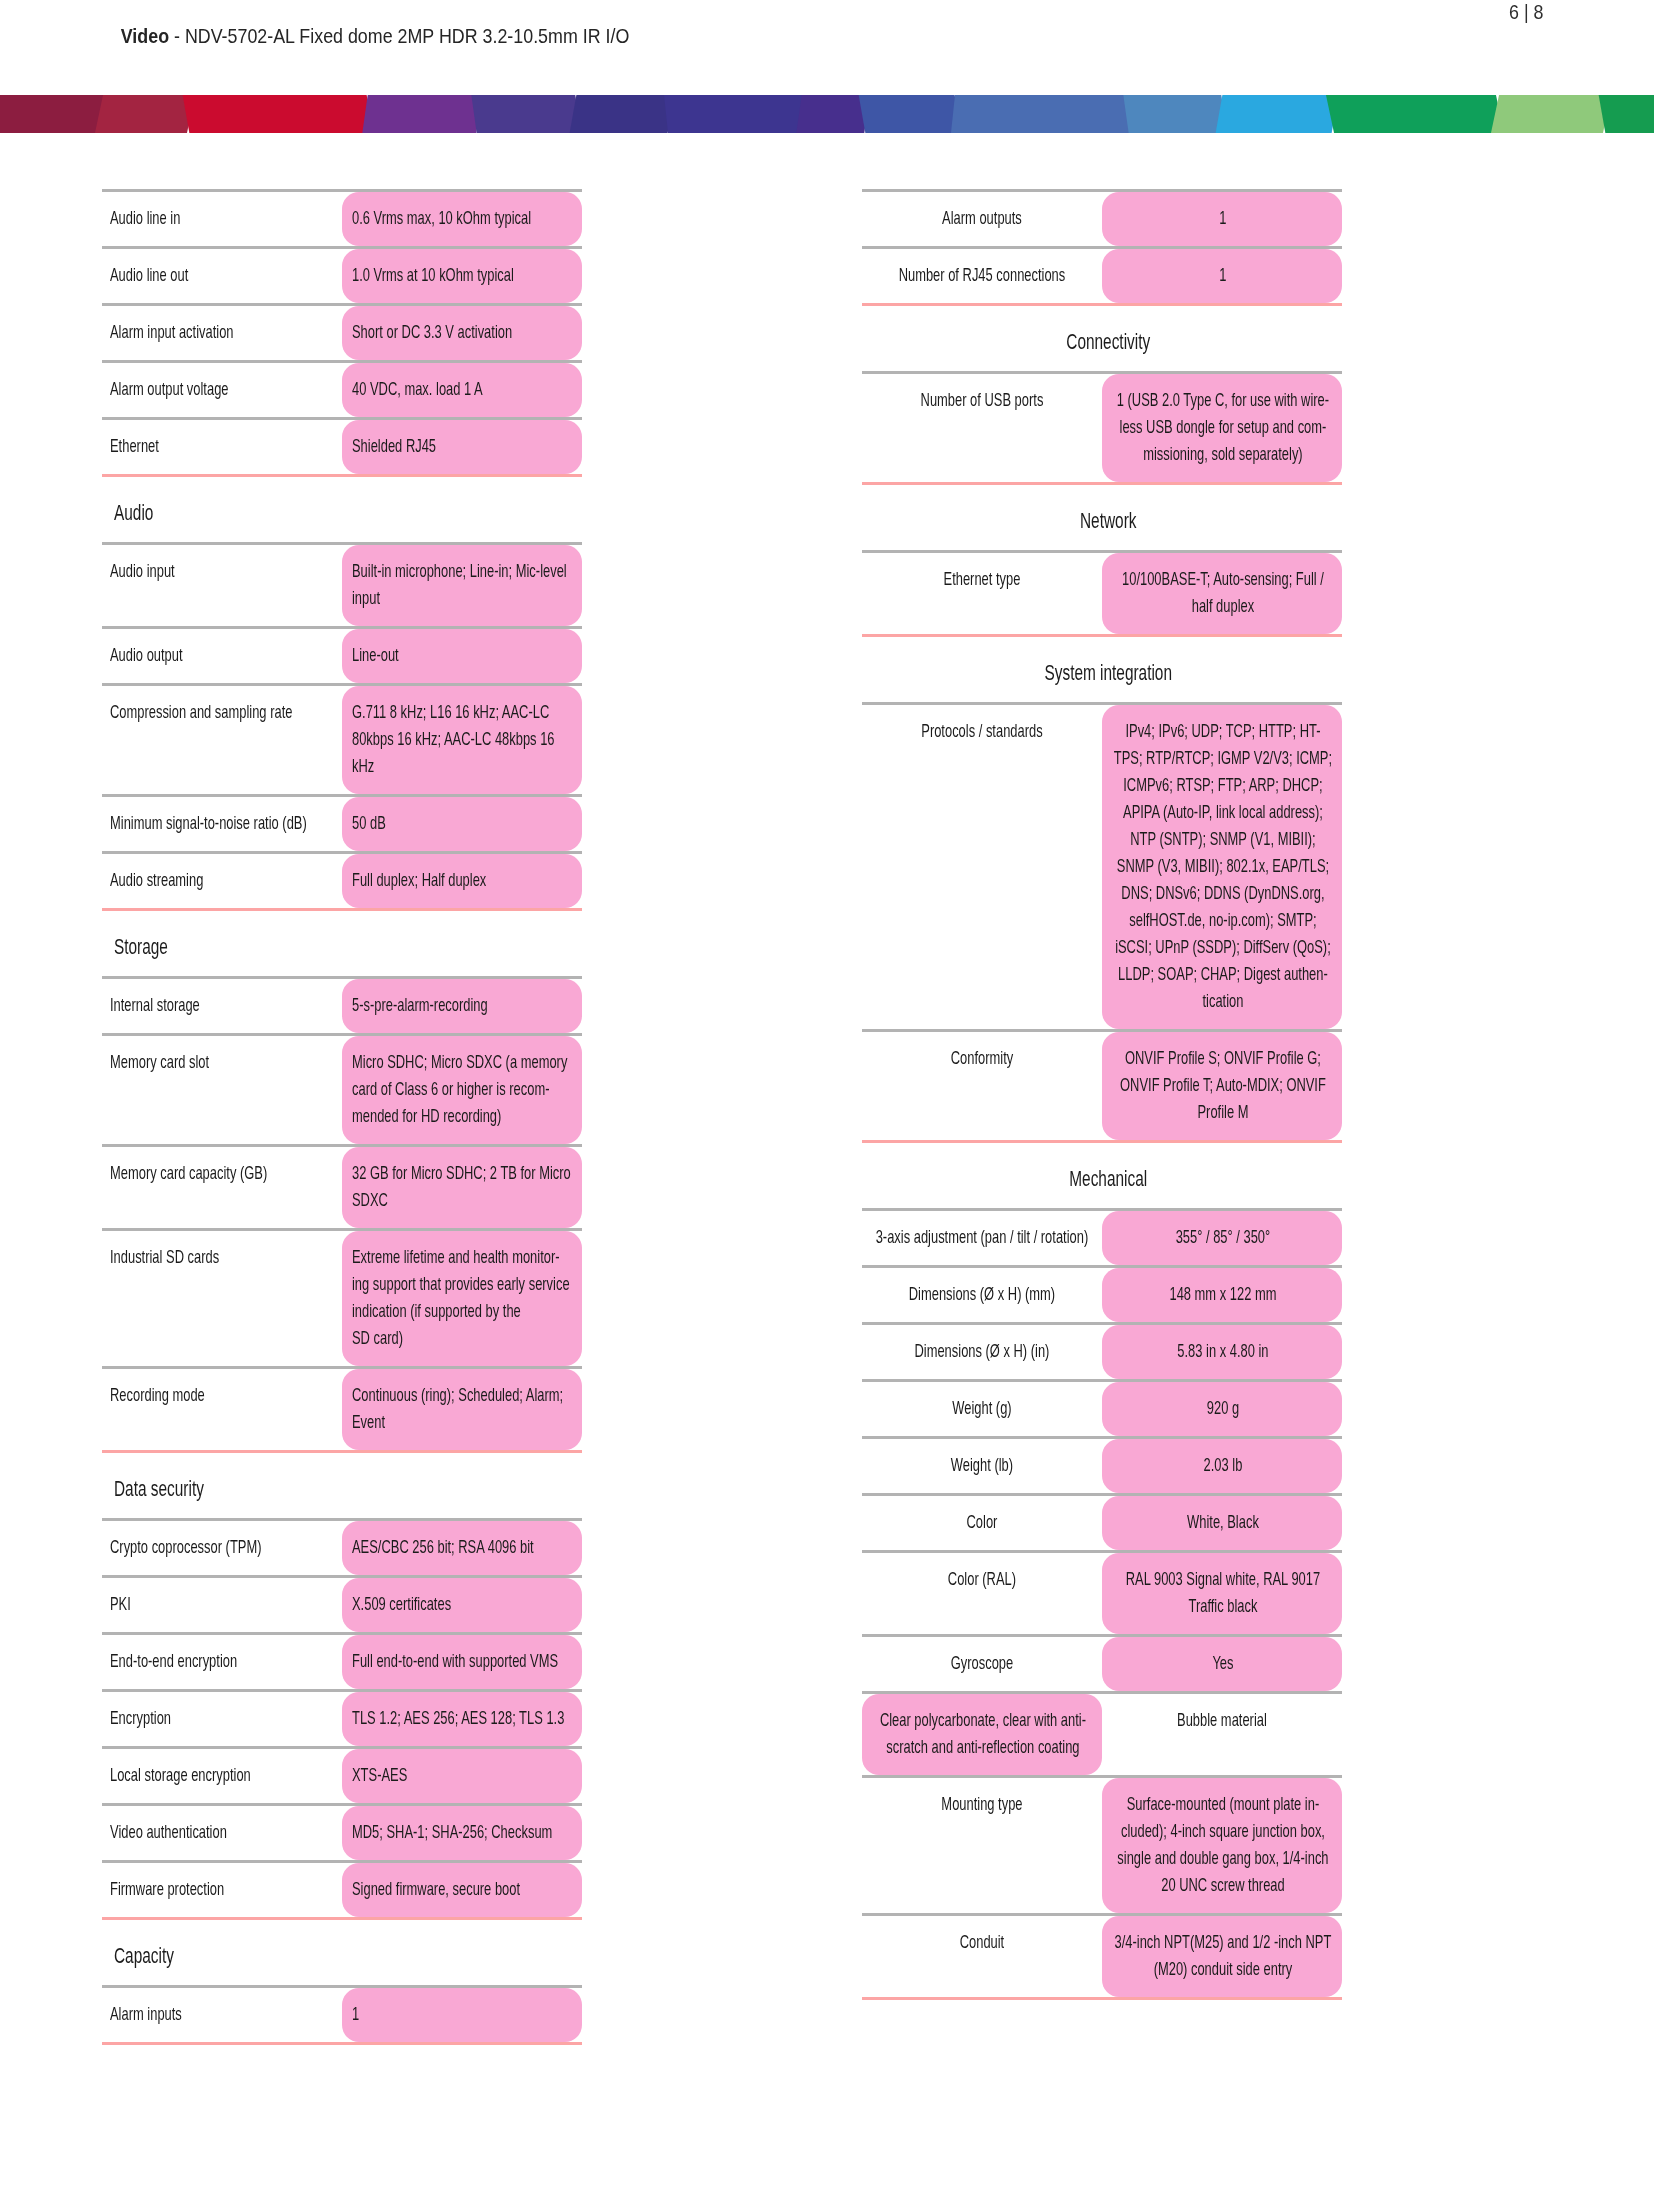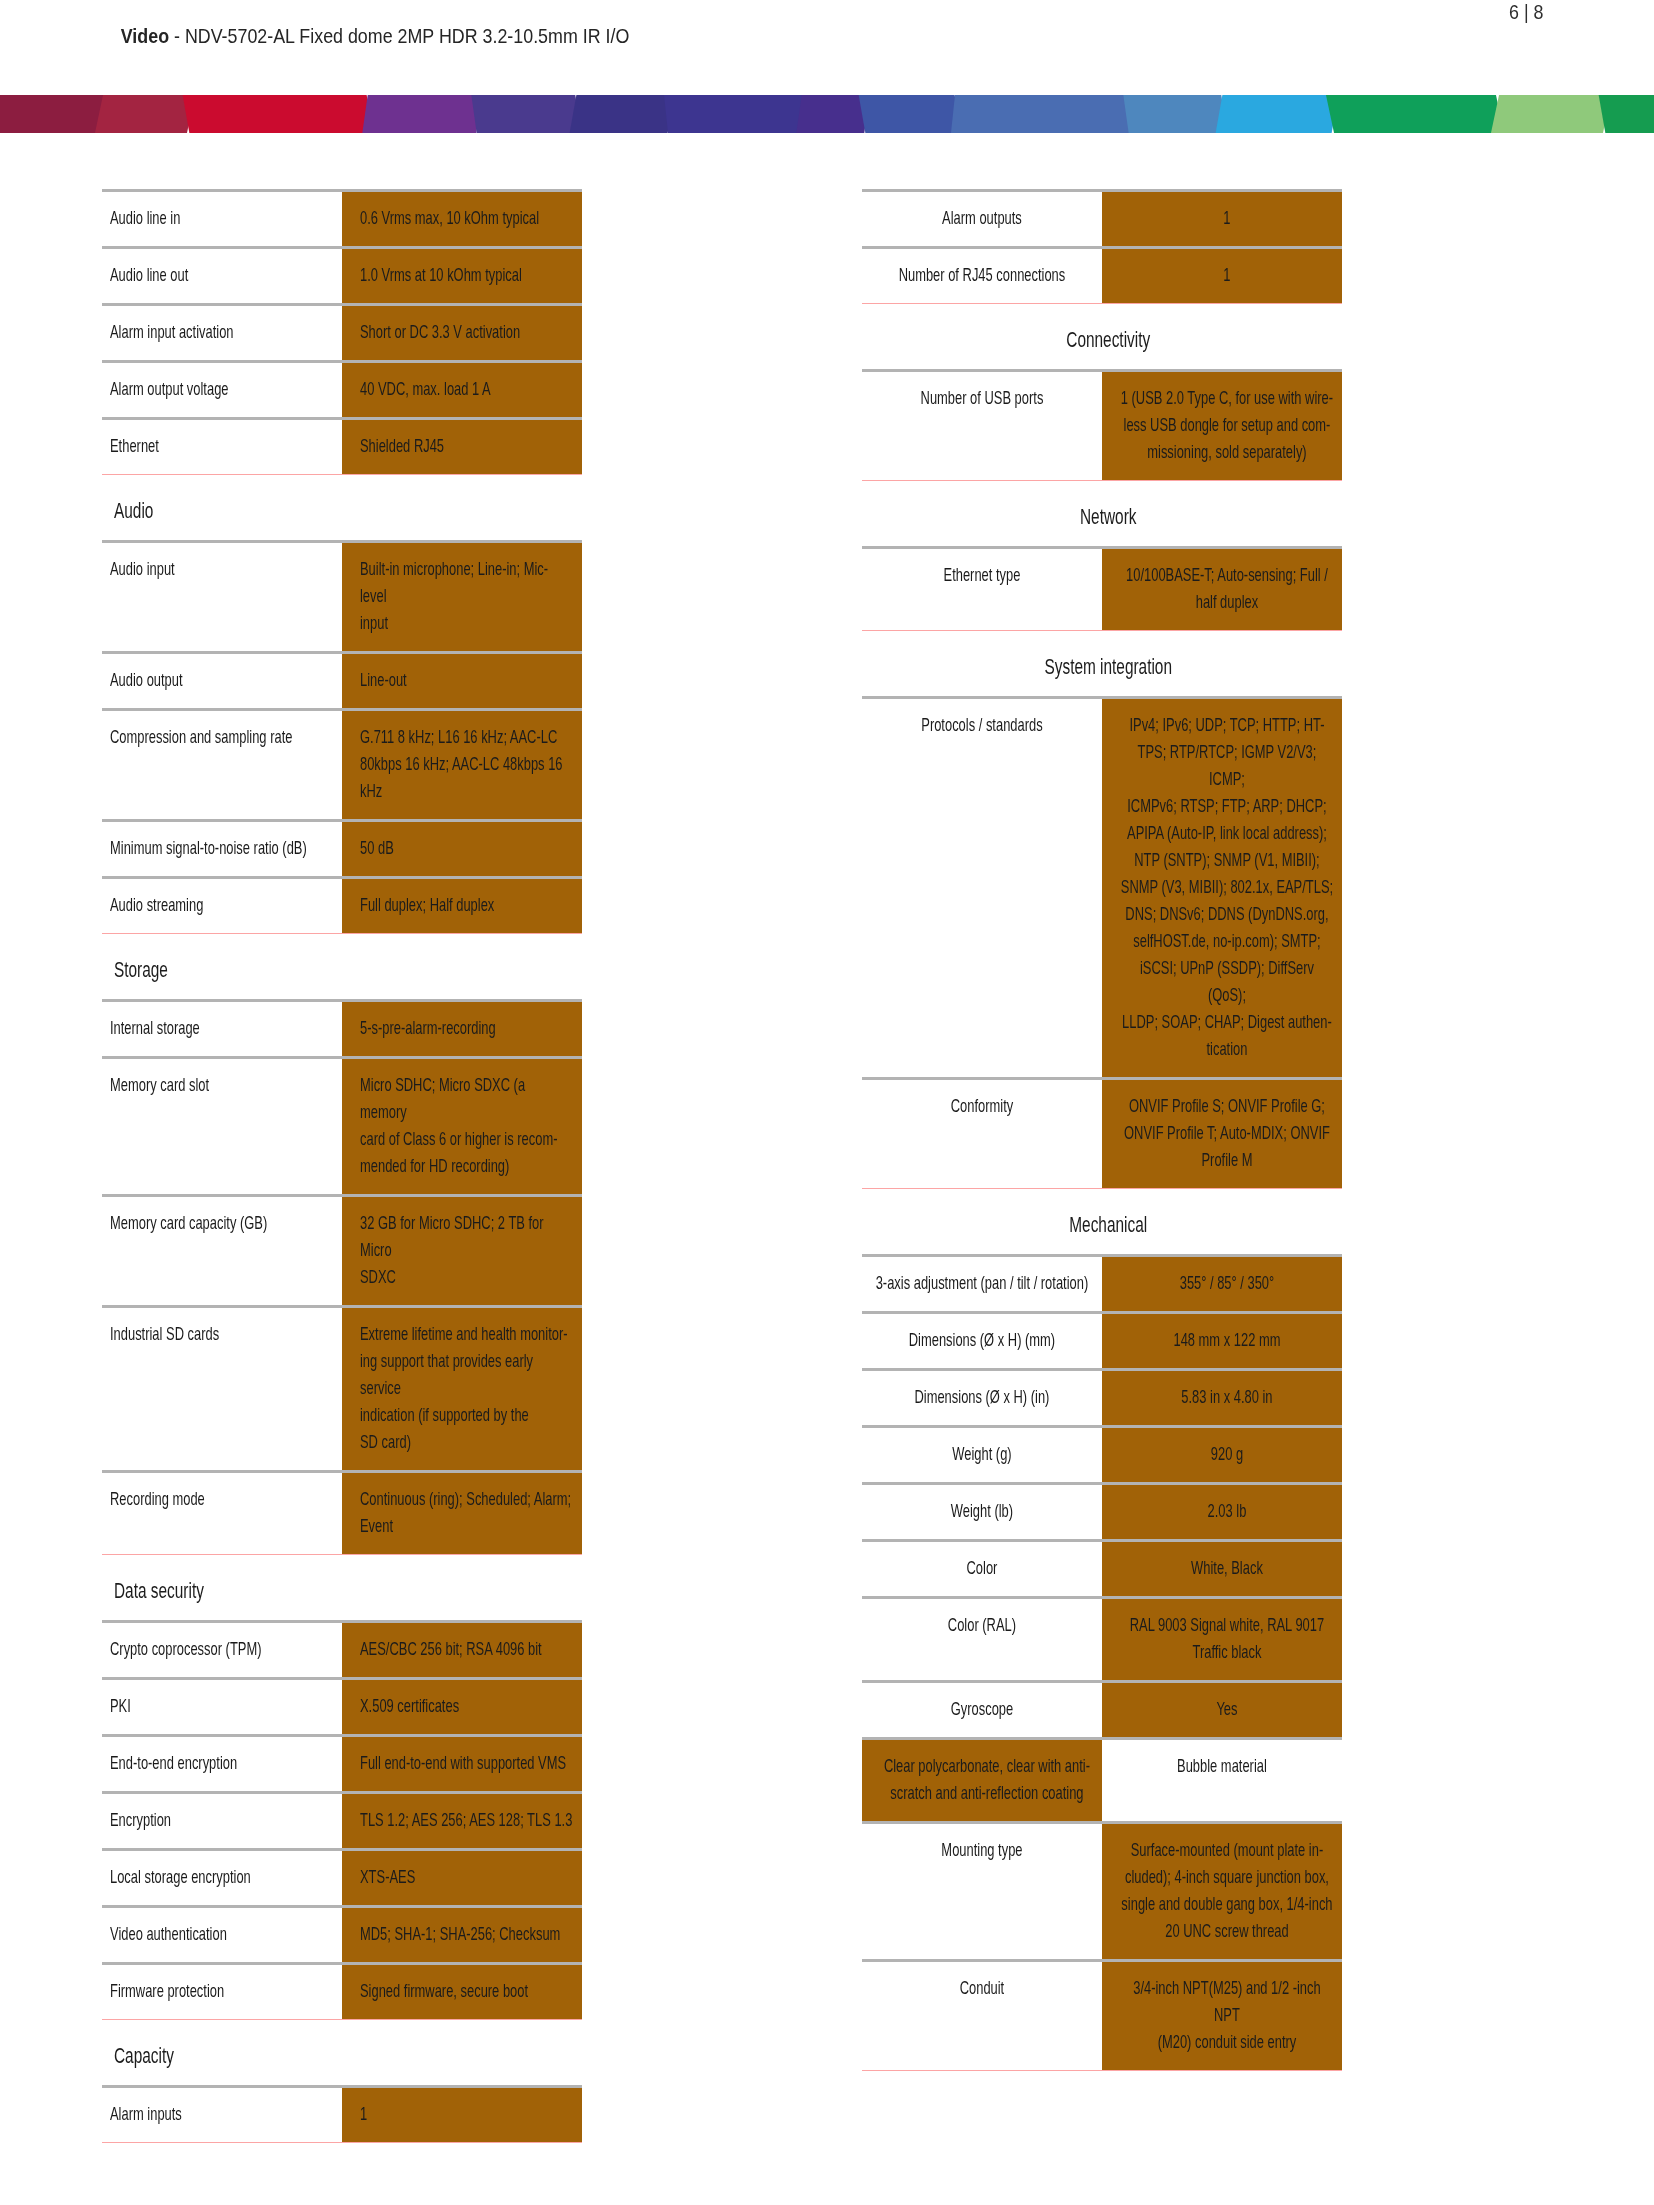--- a/index.html
+++ b/index.html
@@ -40,25 +40,25 @@
 
   .section-heading {
     font-size:22px; font-weight:normal; color:#1c1c1c;
     margin:22px 0 16px 0; padding-left:12px;
   }
   .section-heading .cnd-h {
     transform:scaleX(0.70); transform-origin:0 0;
     width:143%; white-space:pre; line-height:27px;
   }
 
-  .spec-table { border-bottom:1px solid #fca5a5; }
+  .spec-table { border-bottom:3px solid #fca5a5; }
   .spec-row { display:flex; border-top:3px solid #b3b3b3; align-items:stretch; }
   .spec-row .cell { width:50%; padding:12px 8px 15px 8px; font-size:19px; }
   .spec-row .label-cell { background:#ffffff; }
-  .spec-row .value-cell { background:#a16207; padding-left:18px; }
+  .spec-row .value-cell { background:#f9a8d4; padding-left:10px;border-radius:17px; }
   .cnd {
     transform:scaleX(0.68); transform-origin:0 0; width:147%;
     white-space:pre-line; line-height:27px;
   }
 </style>
 </head>
 <body>
 
 <div id="page">
 

